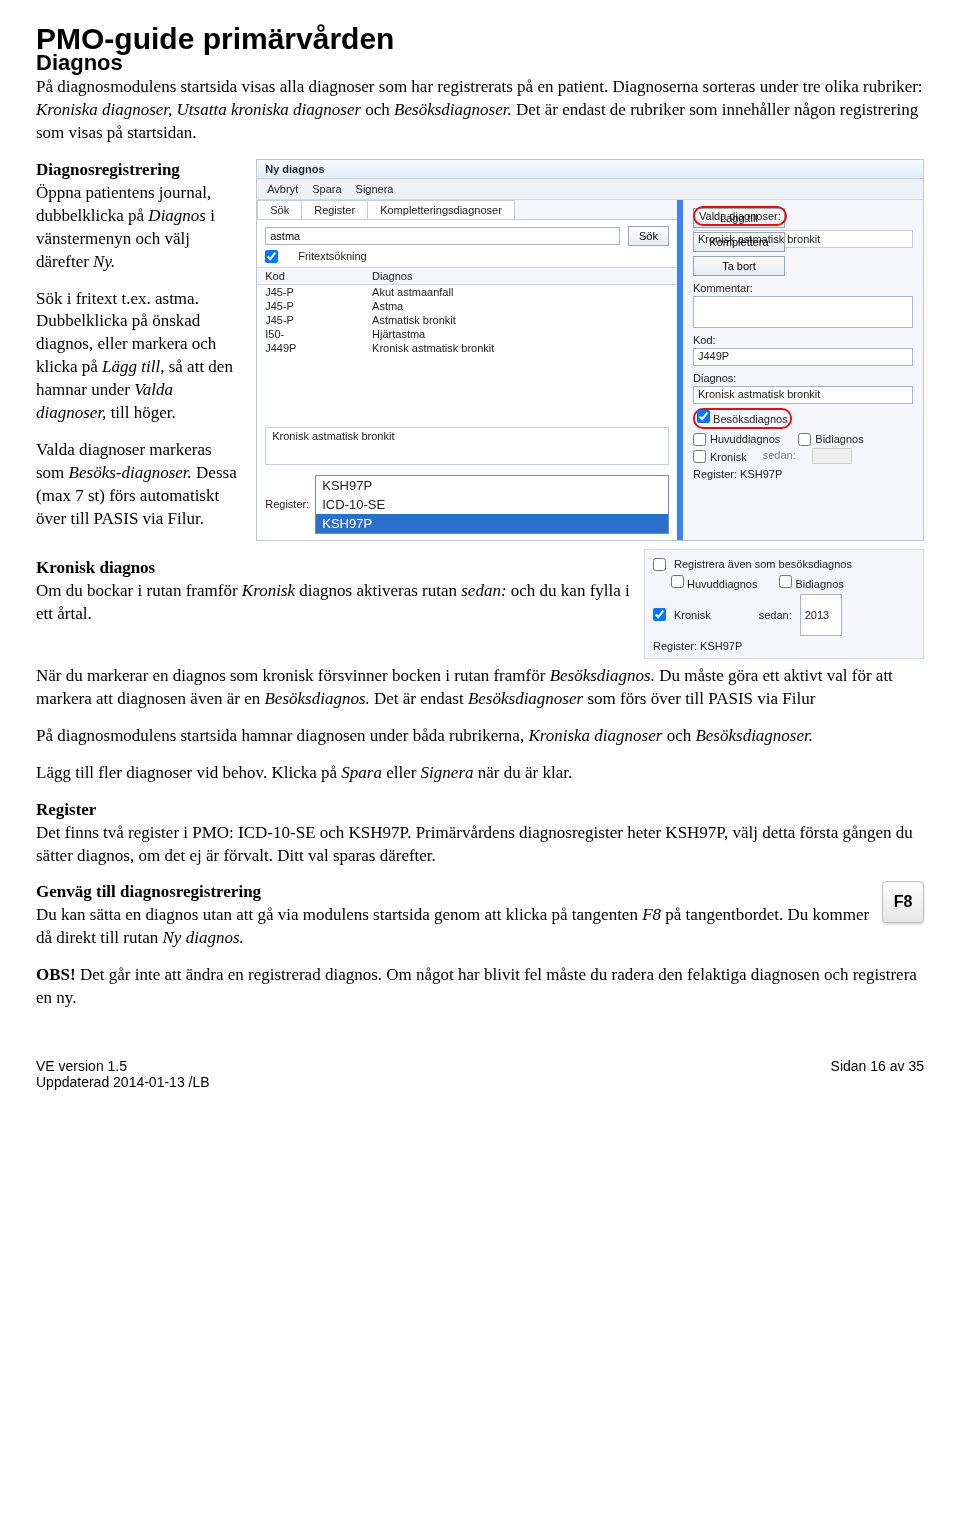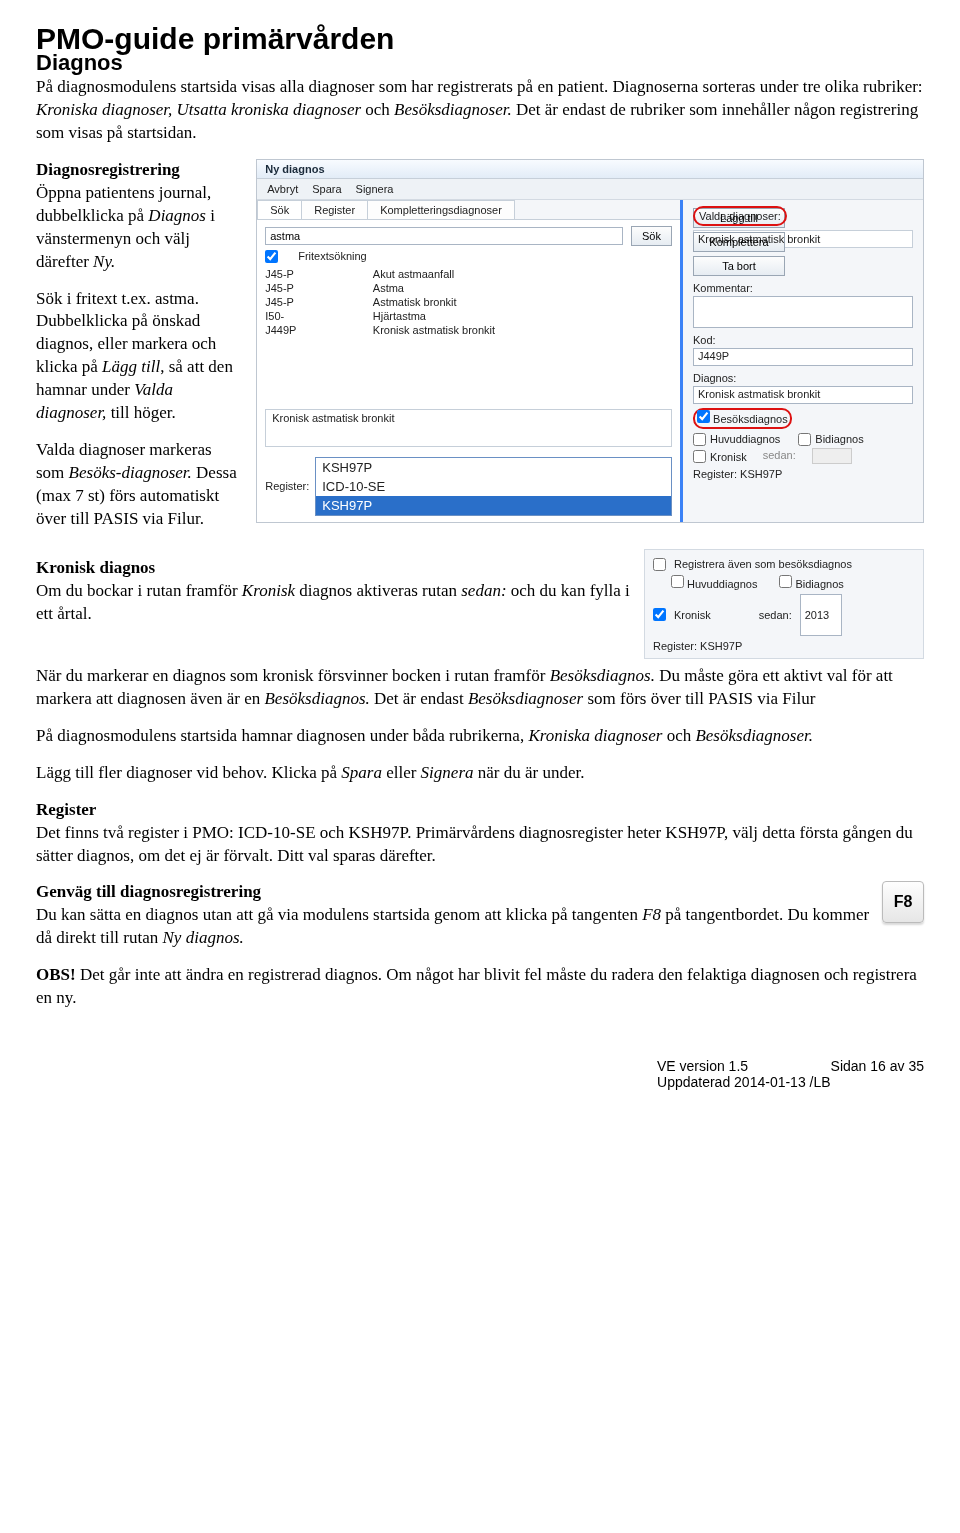--- a/index.html
+++ b/index.html
@@ -48,21 +48,21 @@
     border-bottom: 1px solid #c6cfd9;
   }
   .ss-toolbar {
     background: #eef2f6;
     padding: 4px 10px;
     border-bottom: 1px solid #d3dae2;
     display: flex; gap: 14px;
   }
   .ss-toolbar span { color: #222; }
   .ss-body { display: flex; }
-  .ss-left { flex: 1; border-right: 3px solid #3b82f6; background: #fff; }
+  .ss-left { flex: 1; border-right: 6px solid #3b82f6; background: #fff; }
   .ss-right { width: 240px; background: #f4f6f9; padding: 6px 10px; }
   .ss-tabs { display: flex; border-bottom: 1px solid #c6cfd9; background: #f4f6f9; }
   .ss-tab {
     padding: 3px 12px; border: 1px solid #c6cfd9; border-bottom: none;
     background: #fdfdfd; margin-right: -1px; font-size: 11px;
   }
   .ss-tab.active { background: #fff; font-weight: normal; }
   .ss-search-row { display: flex; align-items: center; gap: 8px; padding: 6px 8px 2px 8px; }
   .ss-input {
     border: 1px solid #a9b5c4; background: #fff; height: 18px;
@@ -121,21 +121,21 @@
     border: 1px solid #bbb; border-radius: 4px;
     background: linear-gradient(#fefefe,#e6e6e6);
     font-family: Arial, sans-serif; font-size: 16px; font-weight: bold;
     display: flex; align-items: center; justify-content: center;
     box-shadow: 0 2px 2px rgba(0,0,0,.15);
     margin-left: 10px;
   }
   .footer {
     font-family: Arial, Helvetica, sans-serif;
     font-size: 14px;
-    display: flex; justify-content: flex-end;
+    display: flex; justify-content: space-between;
     padding: 24px 36px 18px 36px;
   }
   .clear { clear: both; }
 </style>
 </head>
 <body>
 
 <div class="page">
   <div class="header-row">
     <div class="page-title">PMO-guide primärvården</div>
@@ -178,20 +178,24 @@
           <div class="ss-search-row">
             <input class="ss-input" value="astma" style="">
             <button class="ss-btn">Sök</button>
           </div>
           <div class="ss-checkrow">
             <input type="checkbox" checked="" style="">
             <span>Fritextsökning</span>
           </div>
           <table class="ss-table">
             <tbody>
+                <tr>
+                  <th>Kod</th>
+                  <th>Diagnos</th>
+                </tr>
             <tr>
                   <td>J45-P</td>
                   <td>Akut astmaanfall</td>
                 </tr>
             <tr>
                   <td>J45-P</td>
                   <td>Astma</td>
                 </tr>
             <tr>
                   <td>J45-P</td>
@@ -292,21 +296,21 @@
 
   <p>
     <span>När du markerar en diagnos som kronisk försvinner bocken i rutan framför </span><span class="i">Besöksdiagnos.</span><span> Du måste göra ett aktivt val för att markera att diagnosen även är en </span><span class="i">Besöksdiagnos.</span><span> Det är endast </span><span class="i">Besöksdiagnoser</span><span> som förs över till PASIS via Filur</span>
   </p>
 
   <p>
     <span>På diagnosmodulens startsida hamnar diagnosen under båda rubrikerna, </span><span class="i">Kroniska diagnoser</span><span> och </span><span class="i">Besöksdiagnoser.</span>
   </p>
 
   <p>
-    <span>Lägg till fler diagnoser vid behov. Klicka på </span><span class="i">Spara</span><span> eller </span><span class="i">Signera</span><span> när du är under.</span>
+    <span>Lägg till fler diagnoser vid behov. Klicka på </span><span class="i">Spara</span><span> eller </span><span class="i">Signera</span><span> när du är klar.</span>
   </p>
 
   <p>
     <span class="b">Register</span><br>
     <span>Det finns två register i PMO: ICD-10-SE och KSH97P. Primärvårdens diagnosregister heter KSH97P, välj detta första gången du sätter diagnos, om det ej är förvalt. Ditt val sparas därefter.</span>
   </p>
 
   <div class="f8key">F8</div>
   <p>
     <span class="b">Genväg till diagnosregistrering</span><br>

